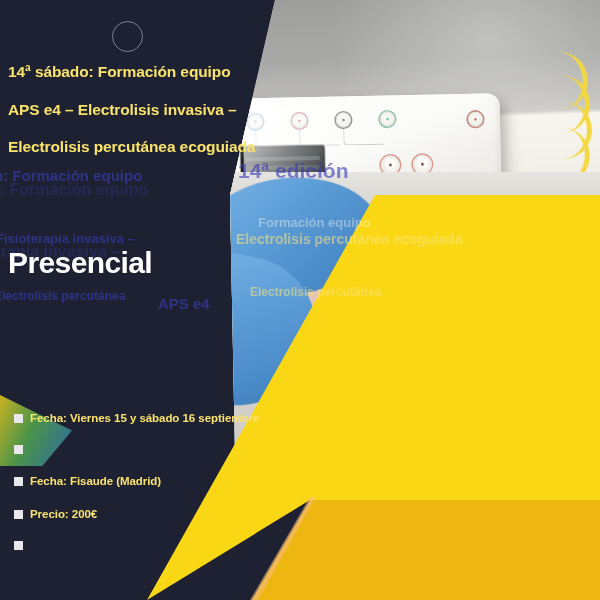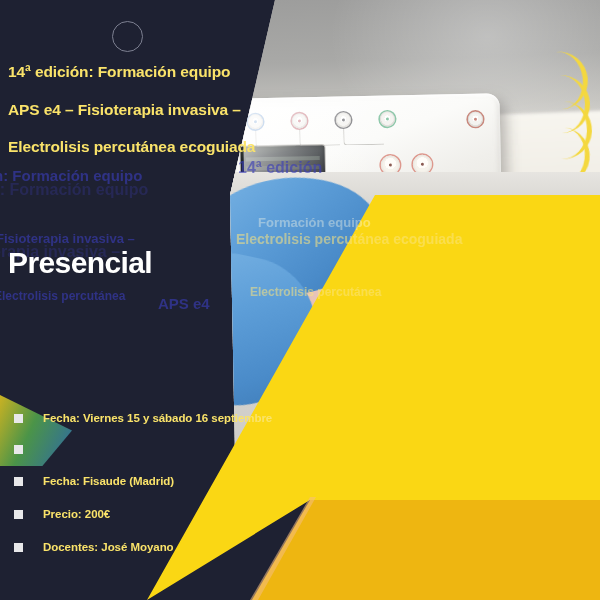--- a/index.html
+++ b/index.html
@@ -306,21 +306,21 @@
   }
 
   .bullets {
     position: absolute;
     left: 14px; top: 412px;
     width: 300px;
   }
   .bullet {
     display: flex;
     align-items: center;
-    gap: 20px;
+    gap: 7px;
     margin-bottom: 21px;
   }
   .bullet-box {
     flex: none;
     width: 9px; height: 9px;
     background: #e8e8ea;
   }
   .bullet-text {
     color: #fae36a;
     font-size: 11.5px;
@@ -411,34 +411,34 @@
     </div>
   </div>
 
   <div class="shape corner-accent"></div>
   <div class="shape chevron-top"></div>
   <div class="shape chevron-bottom"></div>
   <div class="shape chev-edge"></div>
 
   <div class="ghost ghost-blue" style="left:-6px;  top:168px; font-size:15px;">n: Formación equipo</div>
   <div class="ghost ghost-dim" style="left:-10px; top:182px; font-size:16px;">n: Formación equipo</div>
-  <div class="ghost ghost-blue" style="left:238px; top:160px; font-size:16px;">14ª edición</div>
+  <div class="ghost ghost-blue" style="left:238px; top:160px; font-size:21px;">14ª edición</div>
   <div class="ghost ghost-blue" style="left:-4px;  top:232px; font-size:13px;">Fisioterapia invasiva –</div>
   <div class="ghost ghost-dim" style="left:-8px;  top:244px; font-size:16px;">erapia invasiva –</div>
   <div class="ghost ghost-blue" style="left:-6px;  top:290px; font-size:12px;">Electrolisis percutánea</div>
   <div class="ghost ghost-blue" style="left:158px; top:296px; font-size:15px;">APS e4</div>
   <div class="ghost ghost-pale" style="left:258px; top:216px; font-size:13px;">Formación equipo</div>
   <div class="ghost ghost-onyel" style="left:236px; top:232px; font-size:14px;">Electrolisis percutánea ecoguiada</div>
   <div class="ghost ghost-onyel" style="left:250px; top:286px; font-size:12px;">Electrolisis percutánea</div>
 
   <div class="top-circle"></div>
 
   <div class="title-block">
-    <div class="title-line">14ª edición: Formación equipo</div>
-    <div class="title-line">APS e4 – Fisioterapia invasiva –</div>
+    <div class="title-line">14ª sábado: Formación equipo</div>
+    <div class="title-line">APS e4 – Electrolisis invasiva –</div>
     <div class="title-line">Electrolisis percutánea ecoguiada</div>
   </div>
 
   <div class="presencial">Presencial</div>
 
   <div class="bullets">
     <div class="bullet">
       <span class="bullet-box"></span>
       <span class="bullet-text">Fecha: Viernes 15 y sábado 16 septiembre</span>
     </div>
@@ -448,17 +448,16 @@
     <div class="bullet">
       <span class="bullet-box"></span>
       <span class="bullet-text">Fecha: Fisaude (Madrid)</span>
     </div>
     <div class="bullet">
       <span class="bullet-box"></span>
       <span class="bullet-text">Precio: 200€</span>
     </div>
     <div class="bullet">
       <span class="bullet-box"></span>
-      <span class="bullet-text">Docentes: José Moyano</span>
     </div>
   </div>
 
 </div>
 
 </body></html>

